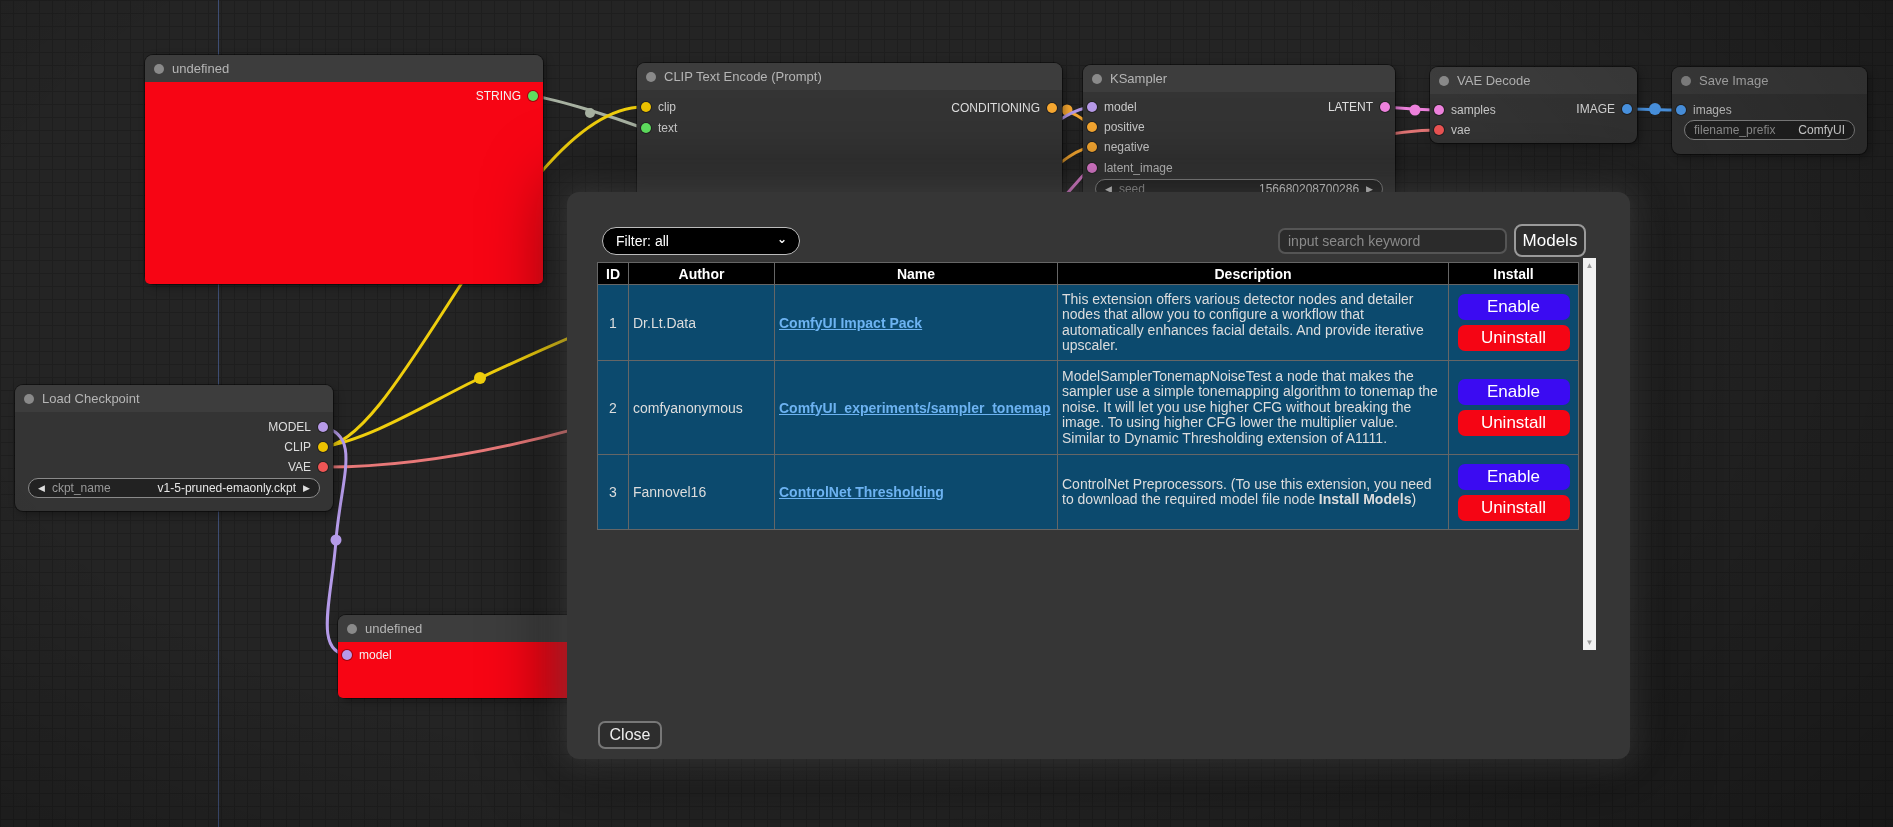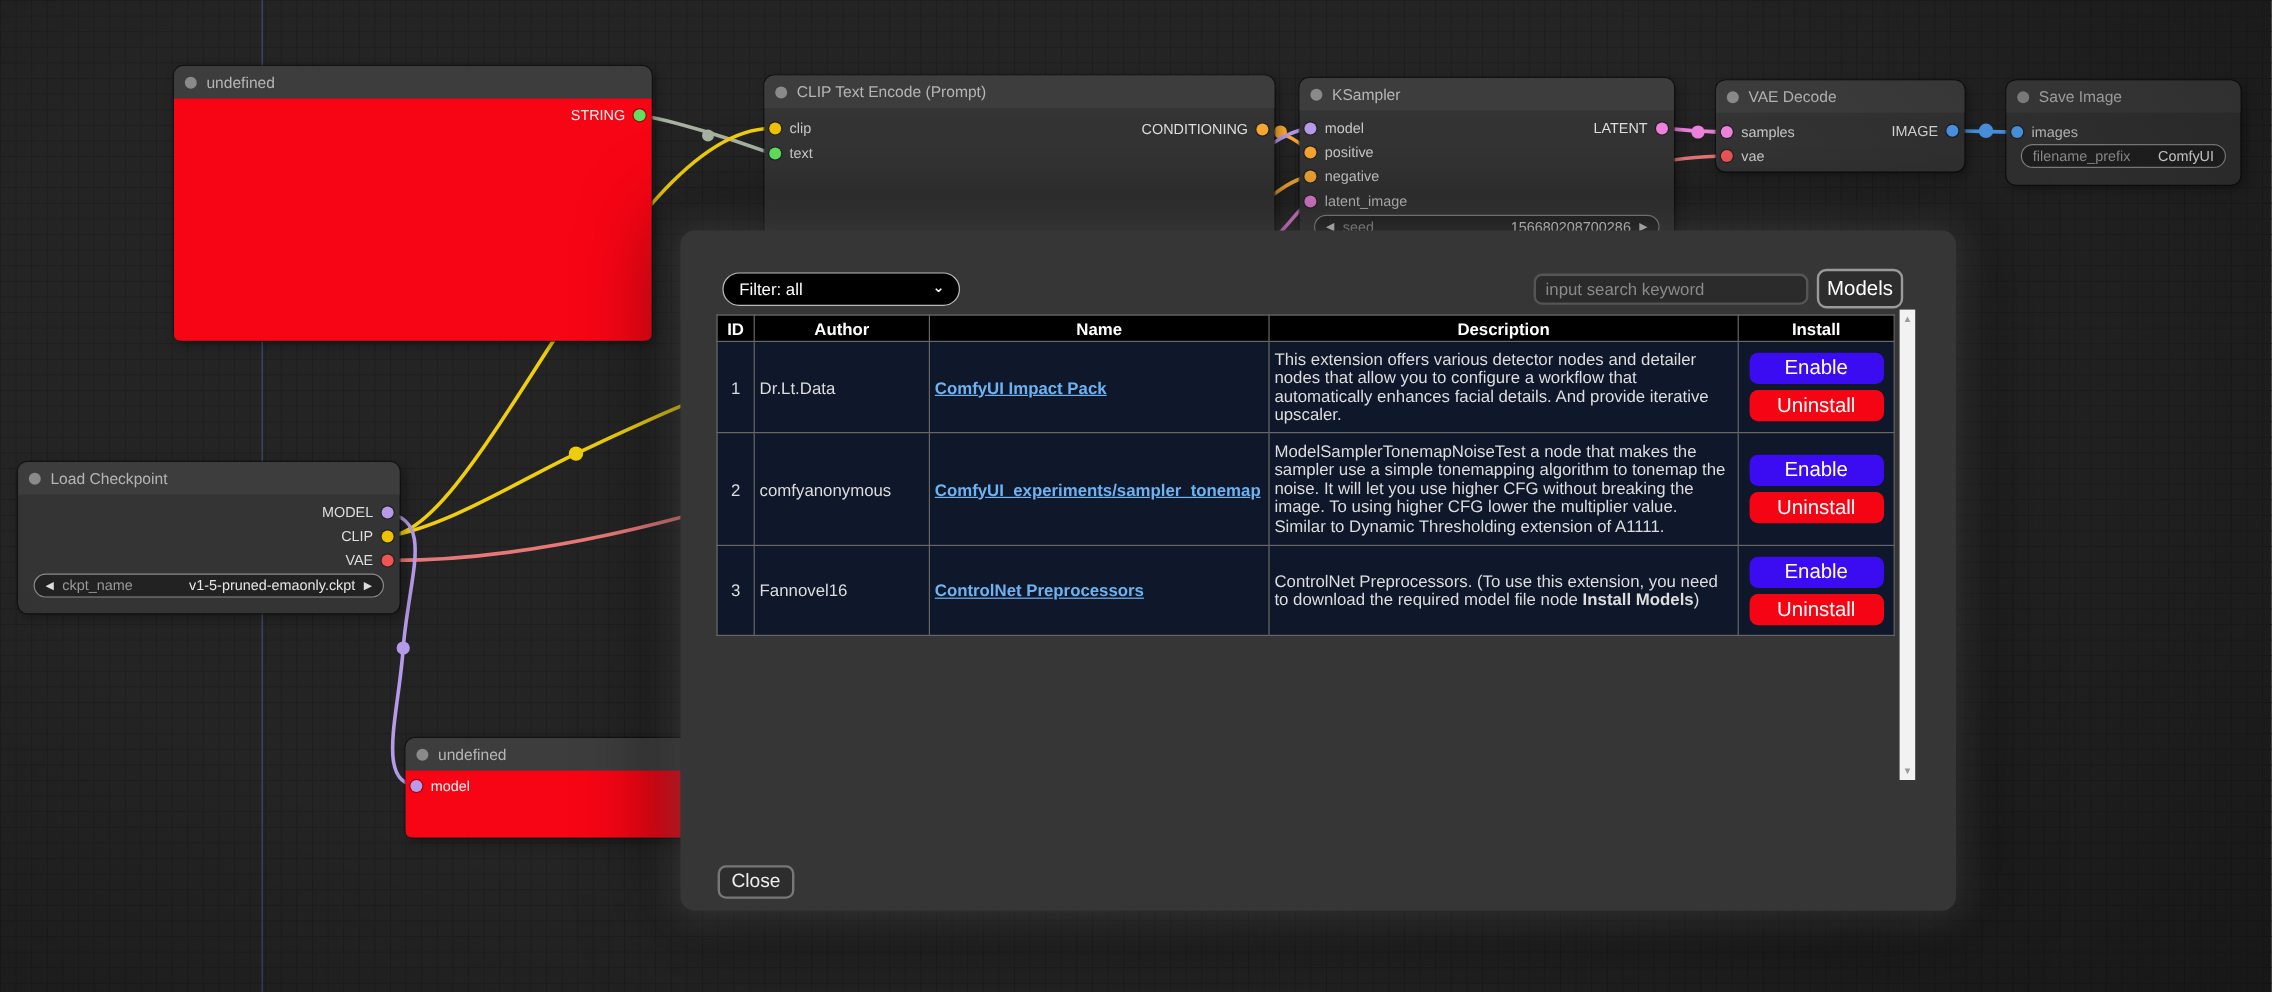--- a/index.html
+++ b/index.html
@@ -49,21 +49,21 @@
     background:#2b2b2b;border:2px solid #555;border-radius:7px;color:#ccc;font-size:14px;
     padding:0 8px;font-family:"Liberation Sans","DejaVu Sans",sans-serif;}
   .search-input::placeholder{color:#8a8a8a;}
   .search-btn{position:absolute;left:947px;top:32px;width:72px;height:33px;
     background:#2d2d2d;border:2px solid #9a9a9a;border-radius:8px;color:#fff;font-size:17px;
     font-family:"Liberation Sans","DejaVu Sans",sans-serif;cursor:pointer;}
   .ext-table{position:absolute;left:30px;top:70px;border-collapse:collapse;table-layout:fixed;
     width:981px;}
   .ext-table th{background:#000;color:#fff;font-size:14px;font-weight:bold;height:21px;
     border:1px solid #666;padding:0 2px;}
-  .ext-table td{background:#0f172a;border:1px solid #666;color:#ddd;font-size:14px;
+  .ext-table td{background:#0c4a6e;border:1px solid #666;color:#ddd;font-size:14px;
     vertical-align:middle;padding:2px 4px;}
   .td-id{text-align:center;}
   .td-author{padding-left:8px;}
   .td-name{padding-left:10px;margin-left:20px;}
   .name-link{color:#6db3f2;font-weight:bold;text-decoration:underline;font-size:14px;cursor:pointer;}
   .td-desc{font-size:13.5px;line-height:15.5px;padding:3px 5px;}
   .td-install{text-align:center;padding:4px 0;}
   .tbl-btn{display:block;width:112px;height:26px;margin:5px auto;border:none;border-radius:7px;
     color:#fff;font-size:17px;line-height:24px;cursor:pointer;
     font-family:"Liberation Sans","DejaVu Sans",sans-serif;}
@@ -284,21 +284,21 @@
           <td class="td-name"><a class="name-link">ComfyUI_experiments/sampler_tonemap</a></td>
           <td class="td-desc"><span>ModelSamplerTonemapNoiseTest a node that makes the sampler use a simple tonemapping algorithm to tonemap the noise. It will let you use higher CFG without breaking the image. To using higher CFG lower the multiplier value. Similar to Dynamic Thresholding extension of A1111.</span></td>
           <td class="td-install">
             <button class="tbl-btn" style="background: rgb(59, 11, 242);">Enable</button>
             <button class="tbl-btn" style="background: rgb(245, 5, 20);">Uninstall</button>
           </td>
         </tr>
         <tr style="height: 75px;">
           <td class="td-id">3</td>
           <td class="td-author">Fannovel16</td>
-          <td class="td-name"><a class="name-link">ControlNet Preprocessors</a></td>
+          <td class="td-name"><a class="name-link">ControlNet Thresholding</a></td>
           <td class="td-desc"><span>ControlNet Preprocessors. (To use this extension, you need to download the required model file node </span><span style="font-weight: bold;">Install Models</span><span>)</span></td>
           <td class="td-install">
             <button class="tbl-btn" style="background: rgb(59, 11, 242);">Enable</button>
             <button class="tbl-btn" style="background: rgb(245, 5, 20);">Uninstall</button>
           </td>
         </tr>
       </tbody>
   </table>
 
   <div class="scrollbar">

